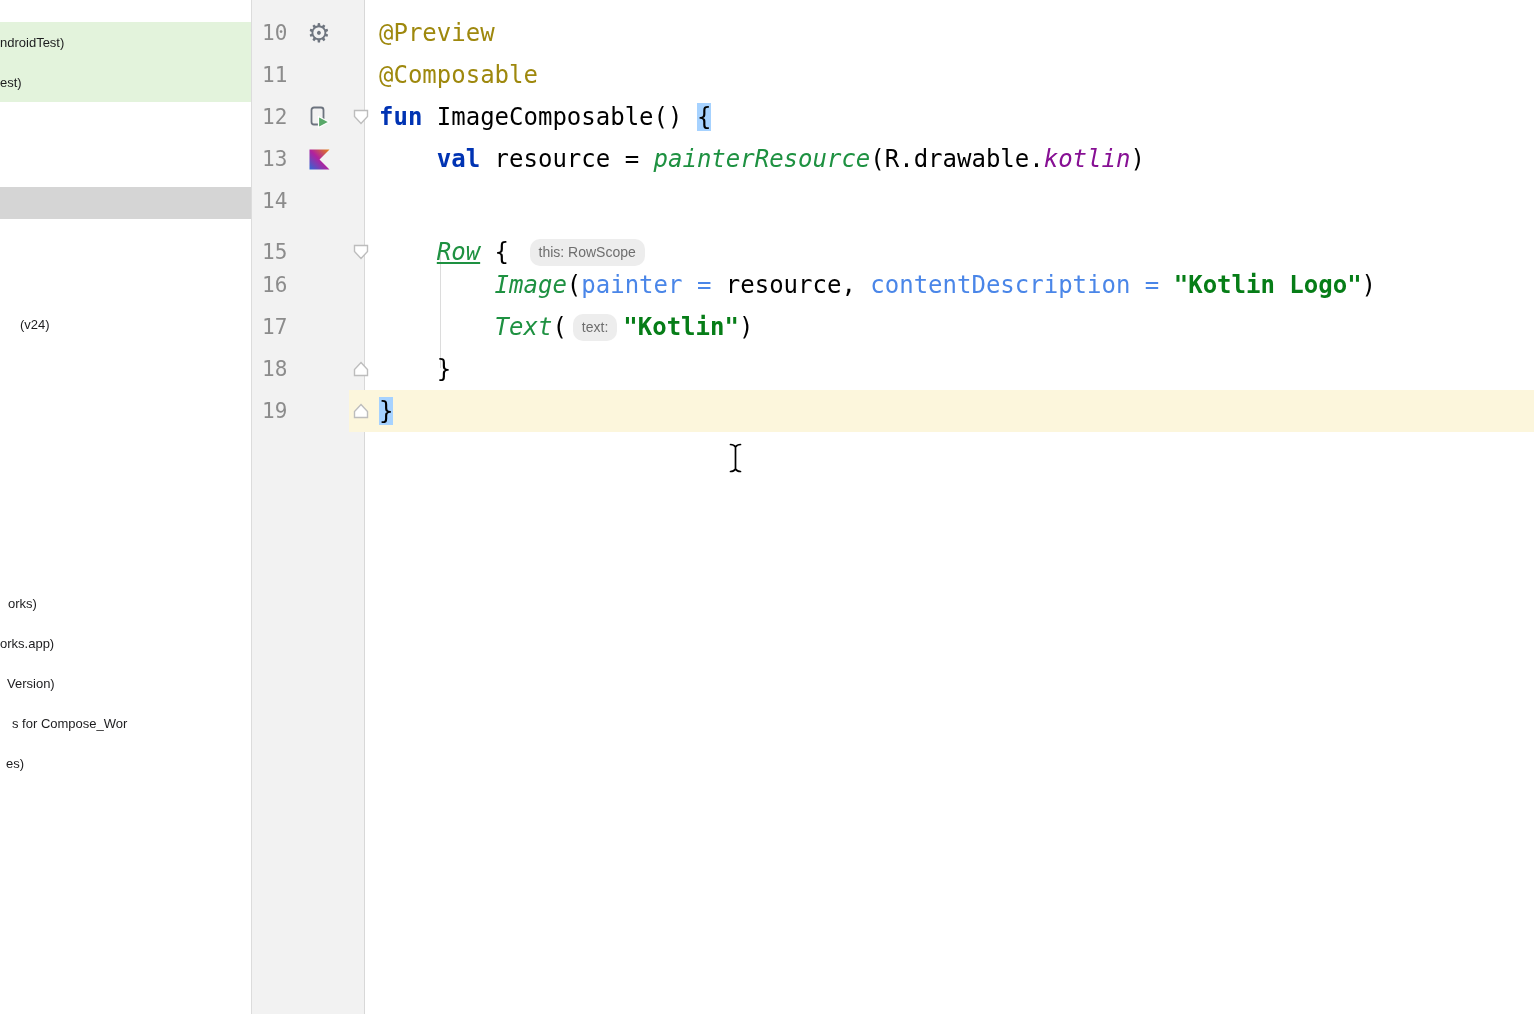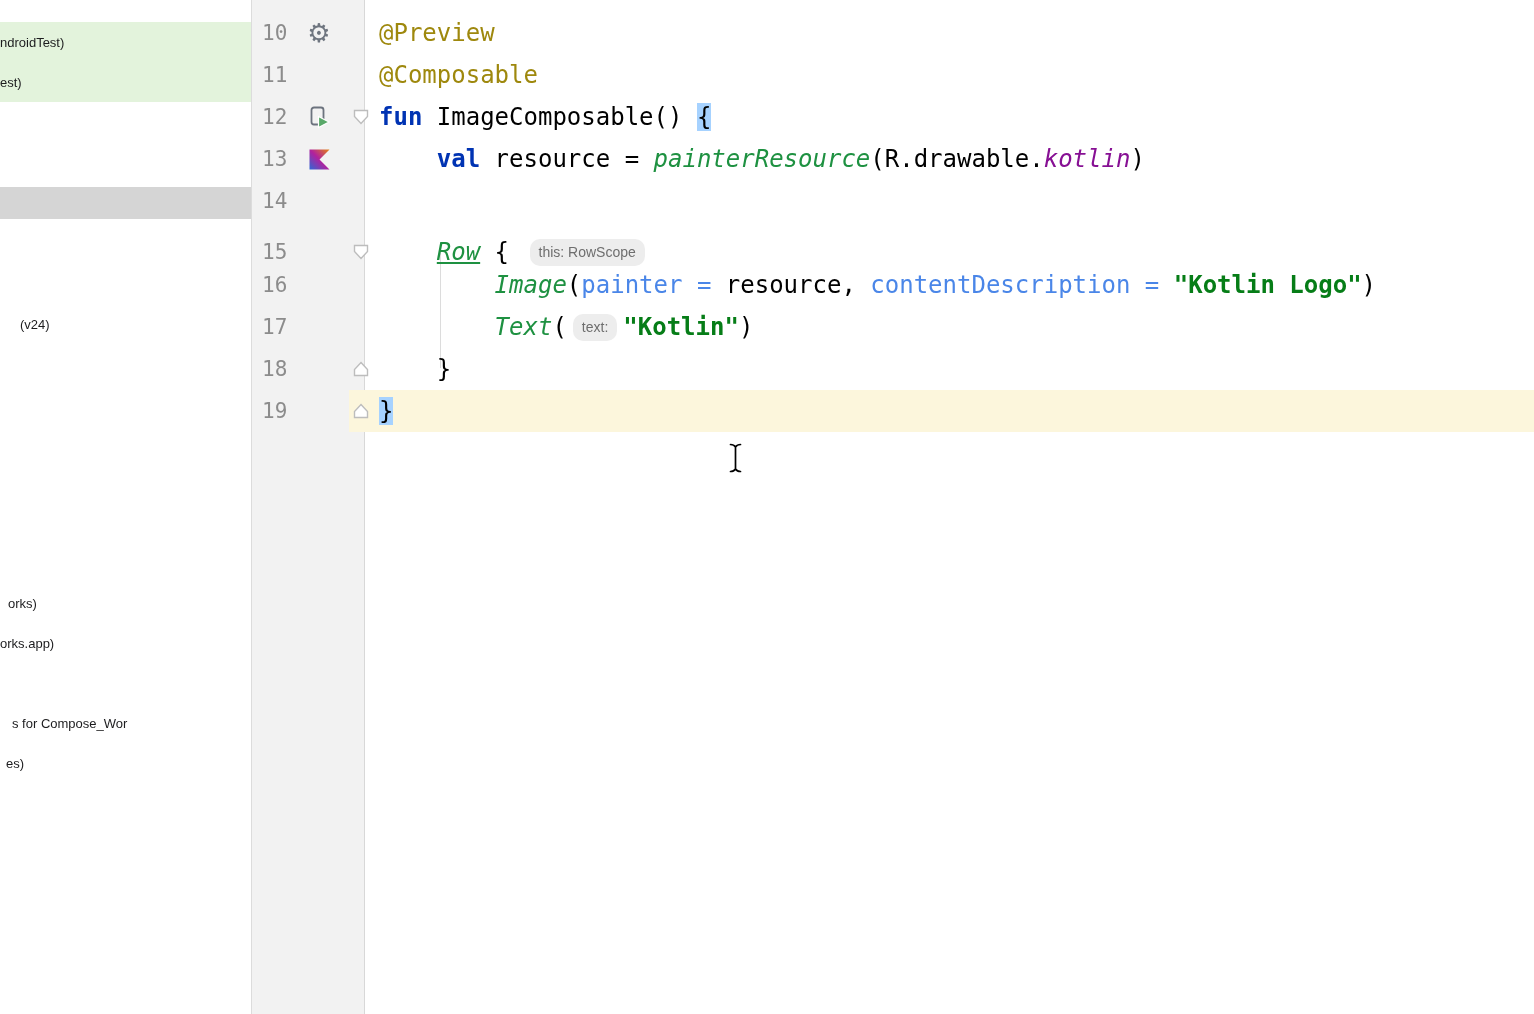--- a/index.html
+++ b/index.html
@@ -137,20 +137,23 @@
       <div class="prow gray" style="top: 187px; height: 32px;"></div>
       <div class="prow" style="top: 304px; height: 40px;">
         <span style="padding-left: 20px;">(v24)</span>
       </div>
       <div class="prow" style="top: 583px; height: 40px;">
         <span style="padding-left: 8px;">orks)</span>
       </div>
       <div class="prow" style="top: 623px; height: 40px;">
         <span style="">orks.app)</span>
       </div>
+      <div class="prow" style="top: 663px; height: 40px;">
+        <span style="padding-left: 7px;">Version)</span>
+      </div>
       <div class="prow" style="top: 703px; height: 40px;">
         <span style="padding-left: 12px;">s for Compose_Wor</span>
       </div>
       <div class="prow" style="top: 743px; height: 40px;">
         <span style="padding-left: 6px;">es)</span>
       </div>
     </div>
 
   <div class="editor">
     <div class="gutter-bg"></div>

